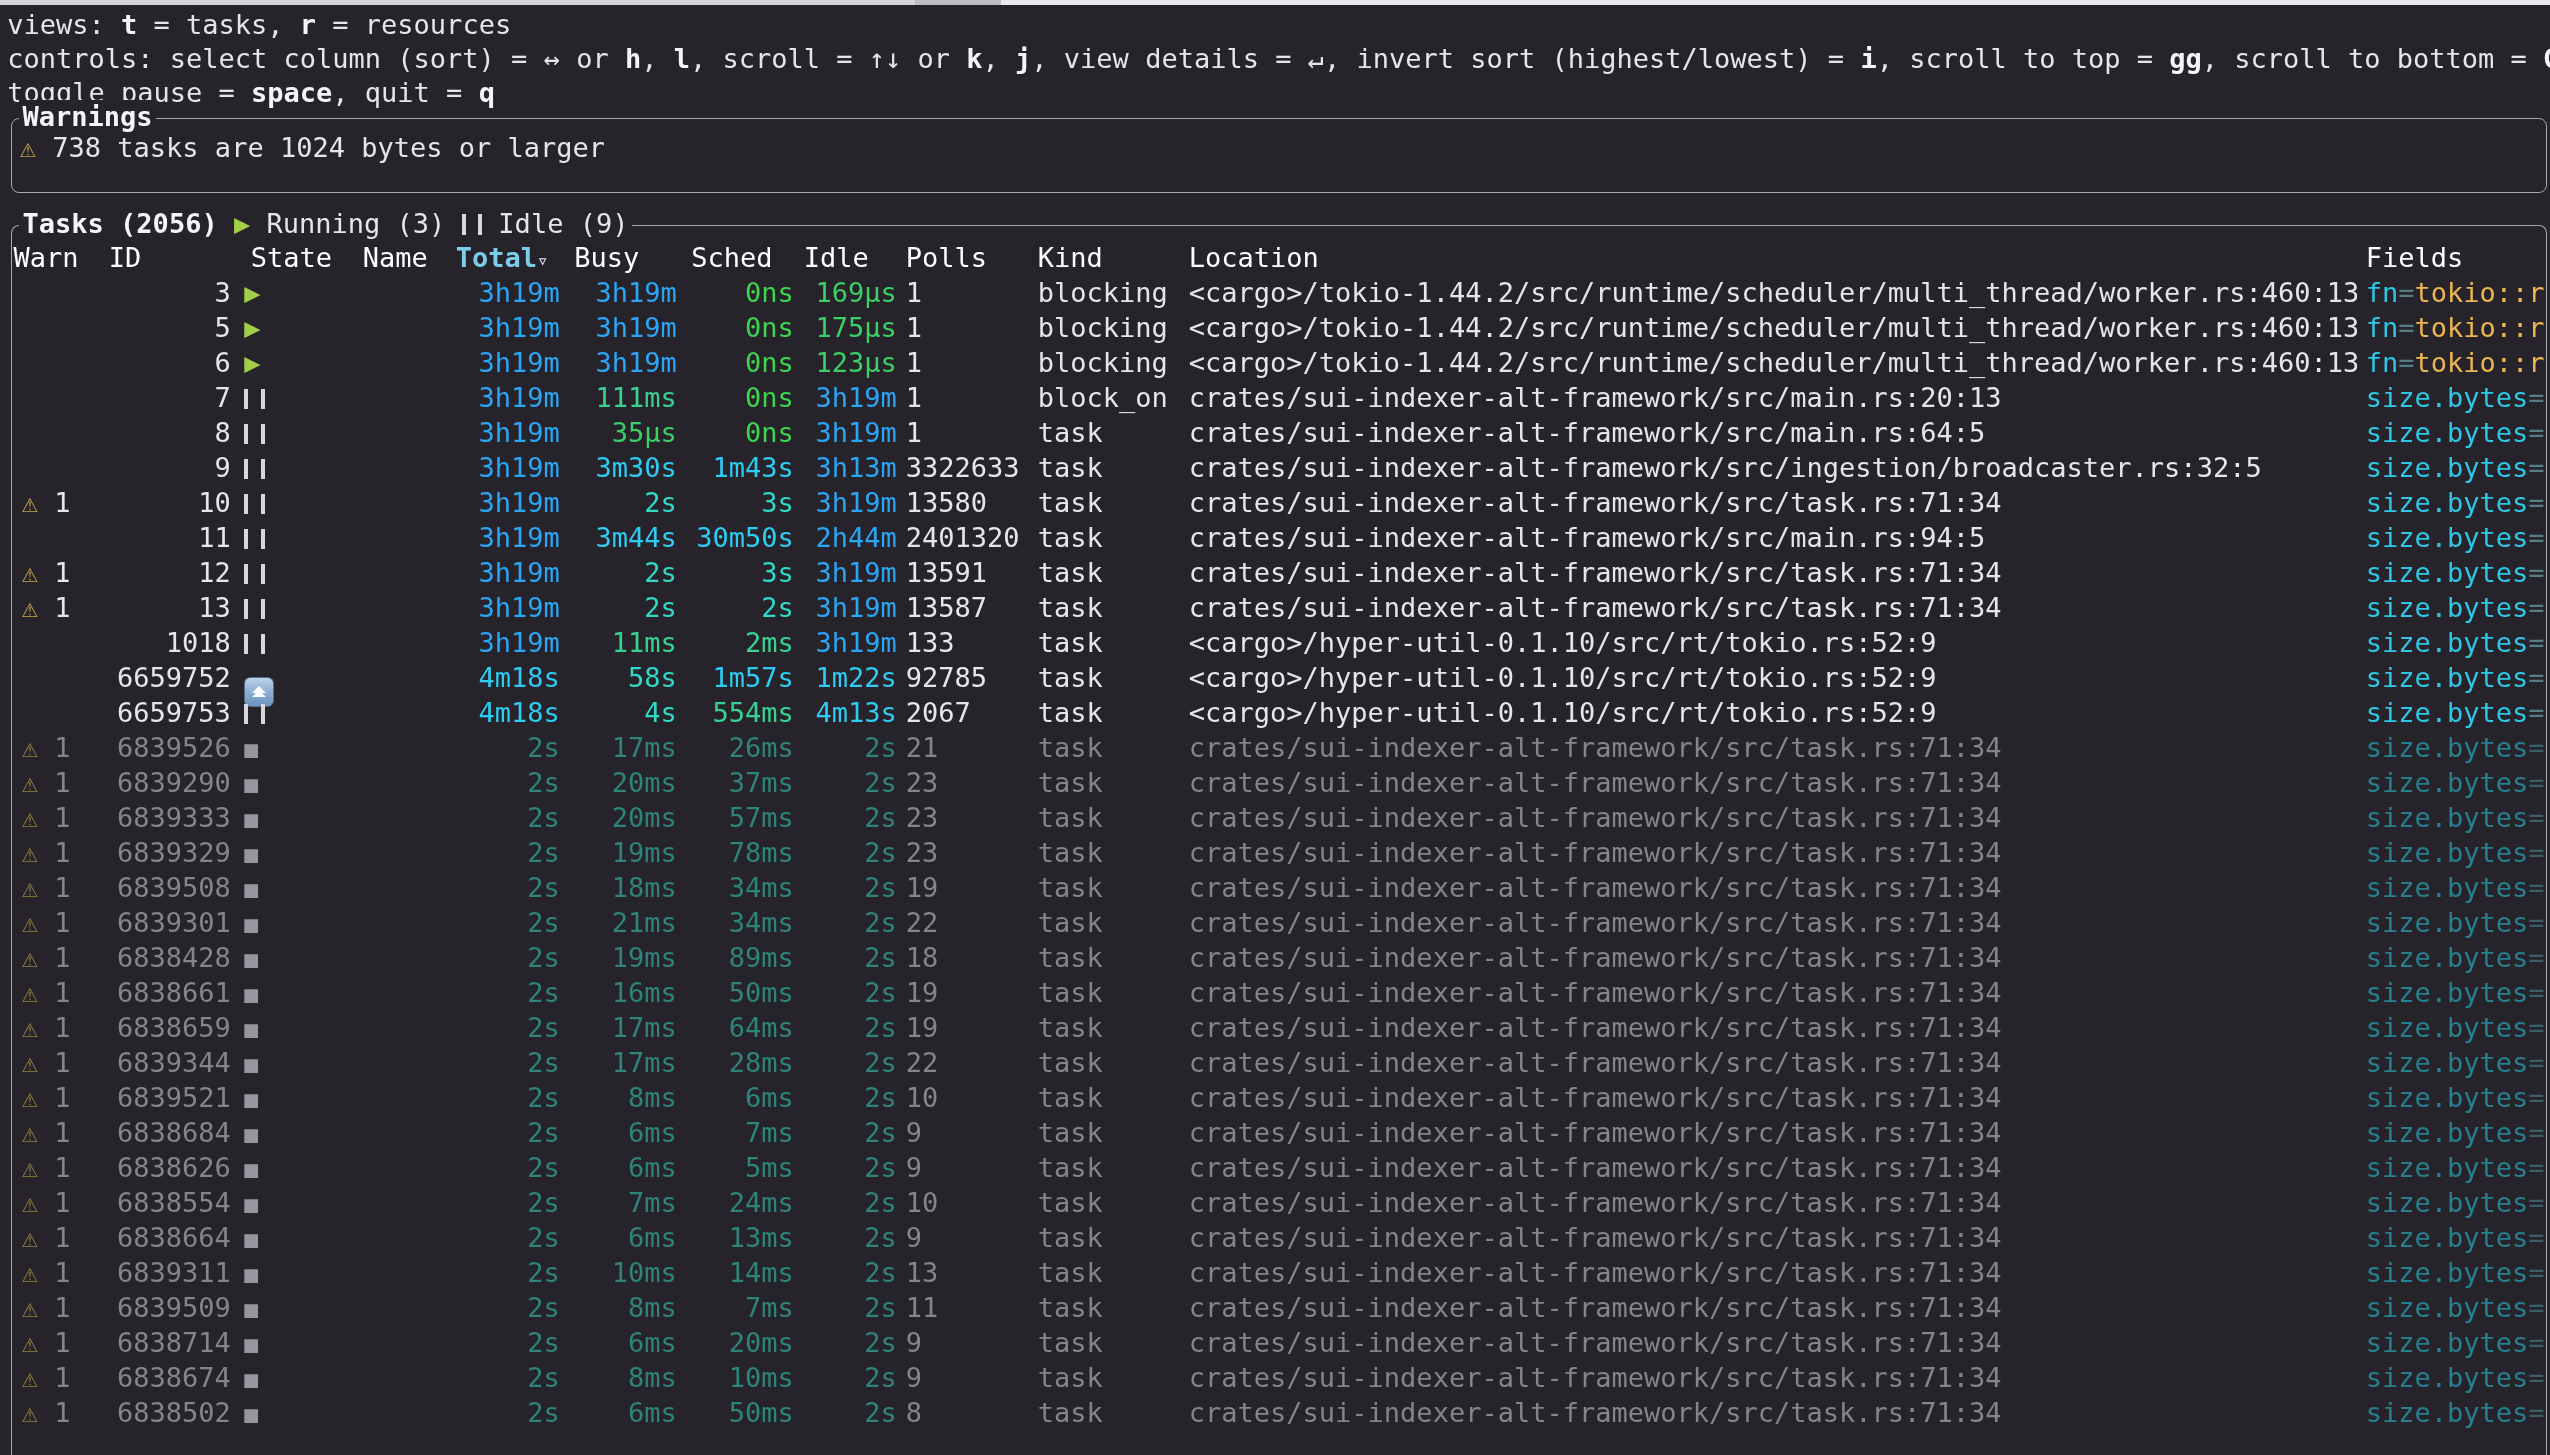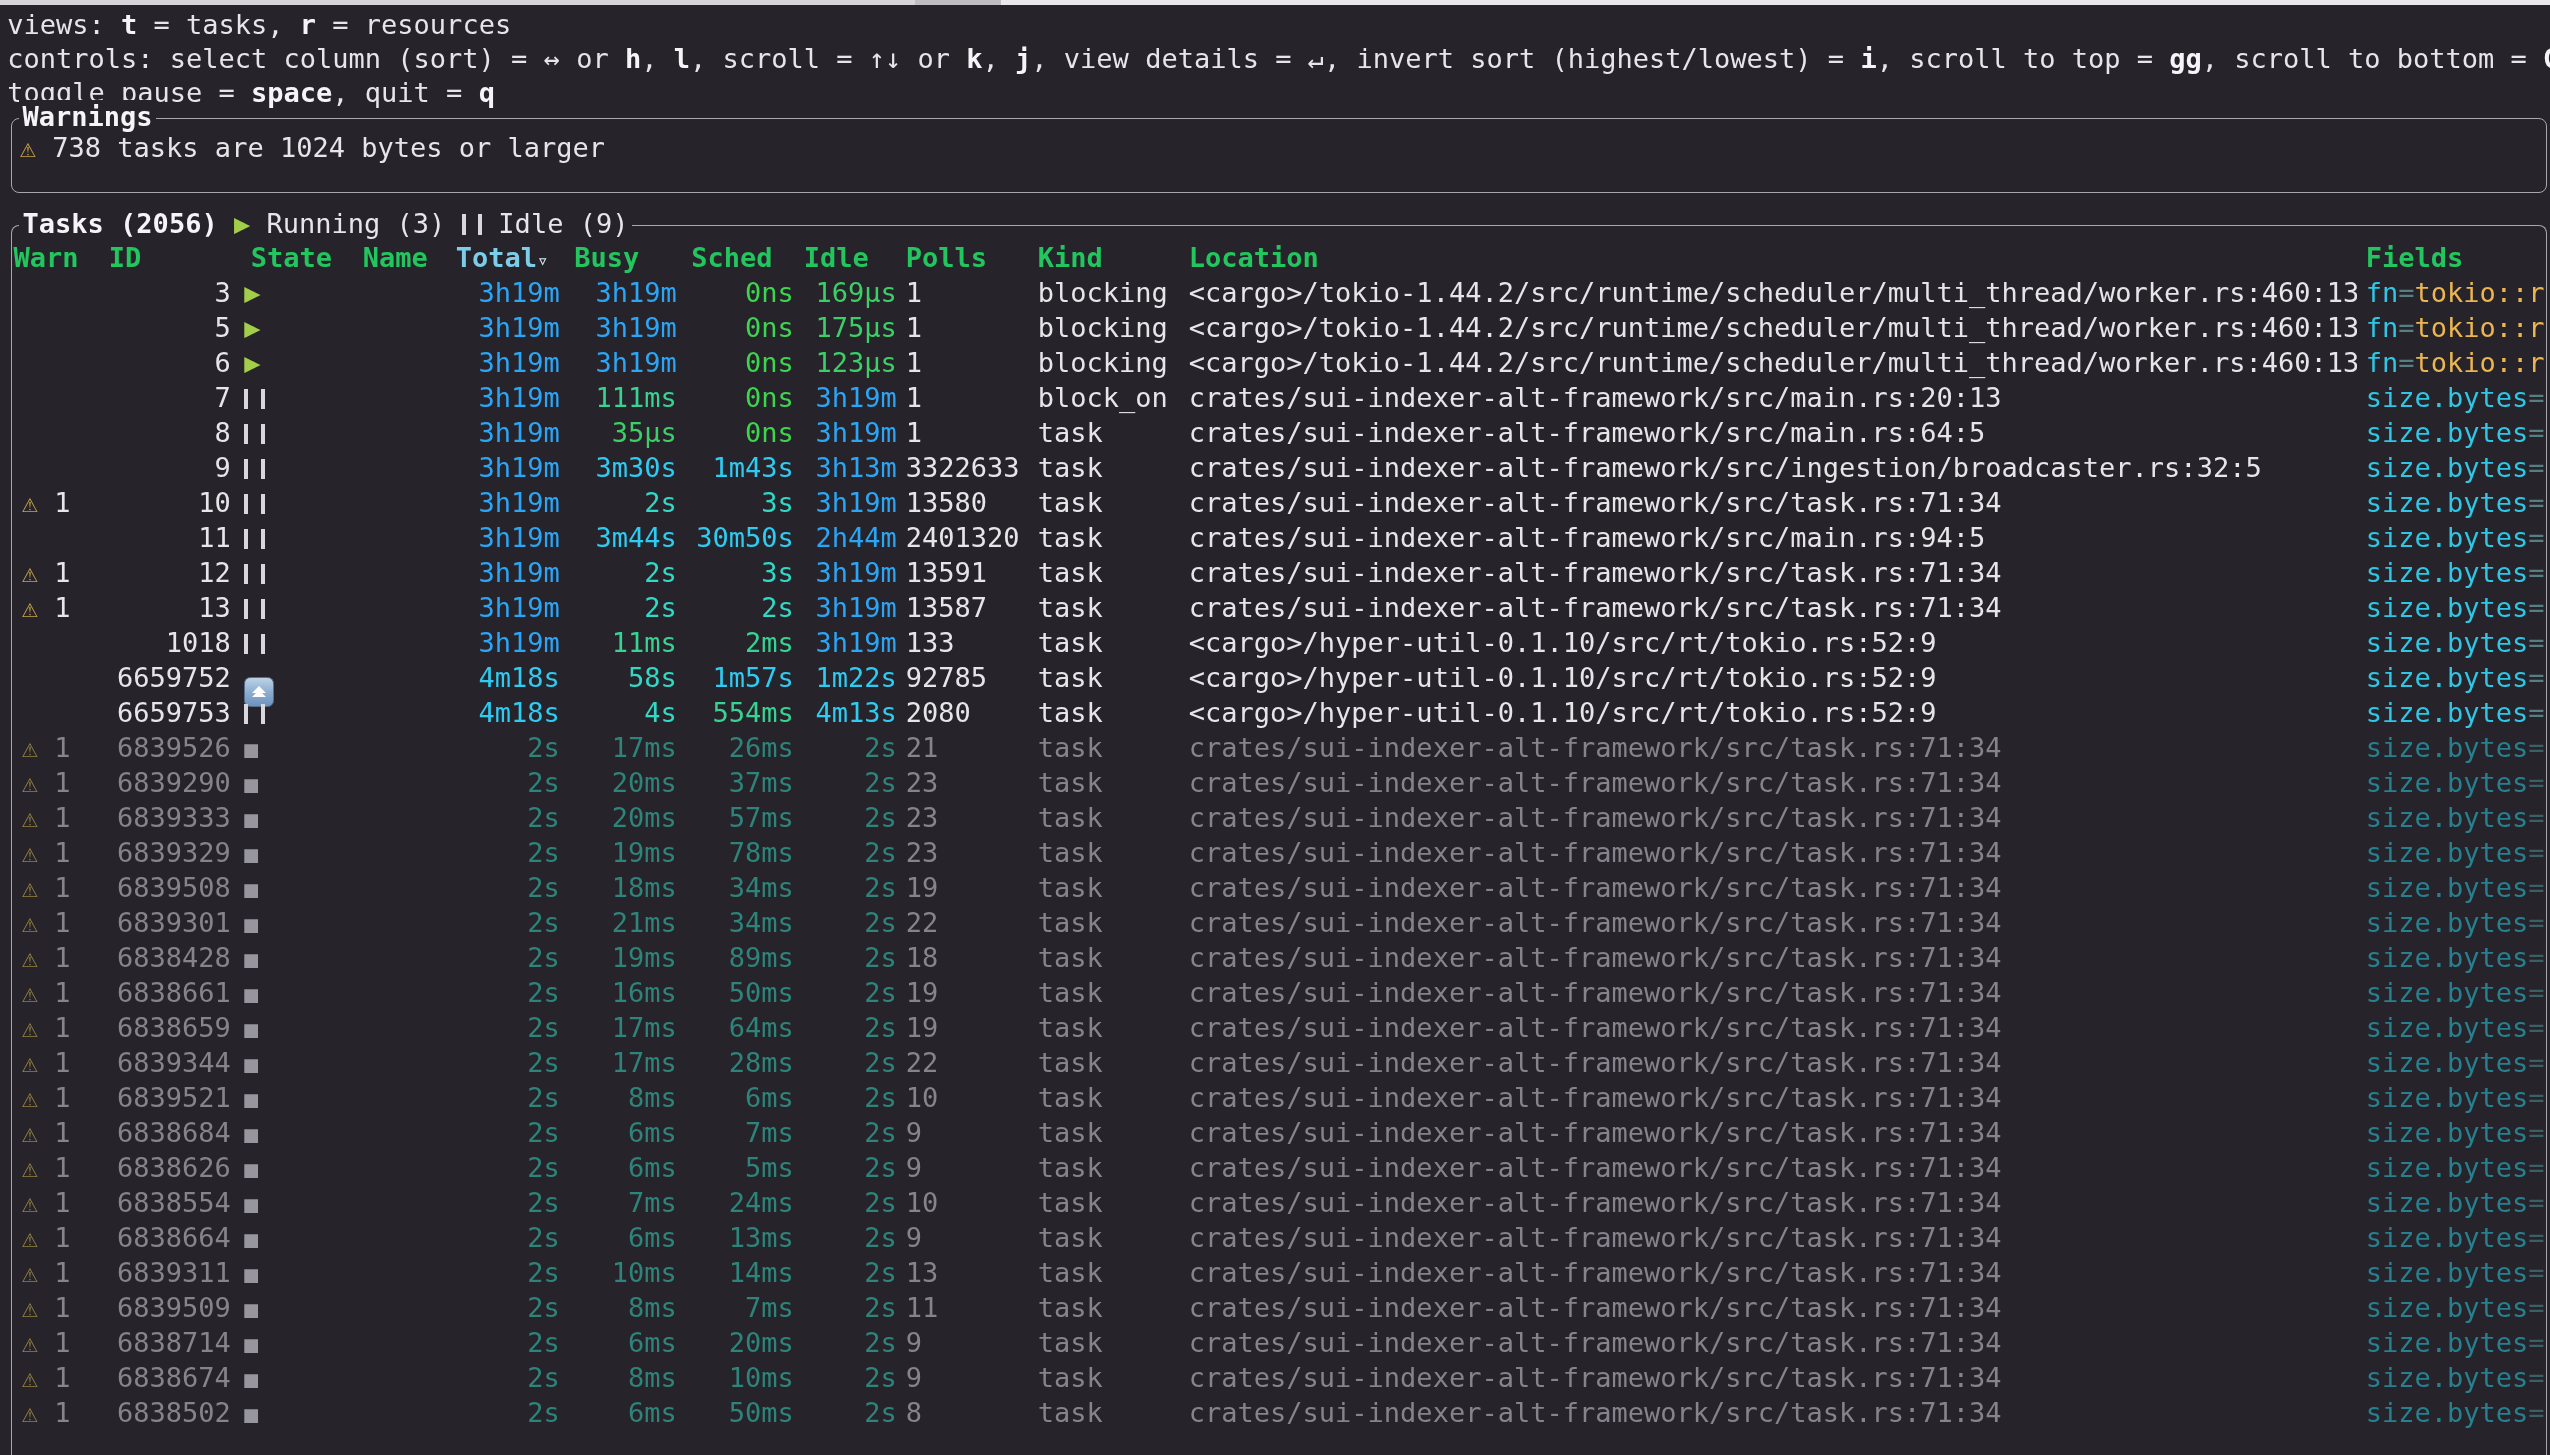--- a/index.html
+++ b/index.html
@@ -41,21 +41,21 @@
   .c-kind{width:151px;padding-left:9px;}
   .c-loc{width:1177px;padding-left:9px;}
   .c-fields{flex:1;padding-left:9px;}
   .hdr .c-warn{padding-left:1.8px;}
   .hdr .c-id{text-align:left;padding-left:16px;}
   .hdr .c-state{padding-left:20px;}
   .hdr .c-total{text-align:left;}
   .hdr .c-busy{text-align:left;padding-left:14.4px;}
   .hdr .c-sched{text-align:left;padding-left:14.4px;}
   .hdr .c-idle{text-align:left;padding-left:10px;}
-  .hlab{color:#22c55e;font-weight:bold;text-align:center;}
+  .hlab{color:#ffffff;font-weight:normal;text-align:center;}
   .hsel{color:#7CCDE8;font-weight:bold;}
   .sortind{color:#D6ECF6;font-size:19px;}
   .row .c-warn{padding-left:10px;}
   .du-h{color:#2BA6F7;}
   .du-m{color:#2ECBF2;}
   .du-s{color:#2FD9C6;}
   .du-ms{color:#36D392;}
   .du-us{color:#3AD066;}
   .du-ns{color:#3DD44F;text-align:center;}
   .f-key{color:#2EC7E6;font-weight:normal;}
@@ -284,21 +284,21 @@
         </div>
         <div class="row">
           <div class="cell c-warn"></div>
           <div class="cell c-id">6659753</div>
           <div class="cell c-state"><span class="pbars"></span></div>
           <div class="cell c-name"></div>
           <div class="cell c-total"><span class="du-m">4m18s</span></div>
           <div class="cell c-busy"><span class="du-s">4s</span></div>
           <div class="cell c-sched"><span class="du-ms">554ms</span></div>
           <div class="cell c-idle"><span class="du-m">4m13s</span></div>
-          <div class="cell c-polls">2080</div>
+          <div class="cell c-polls">2067</div>
           <div class="cell c-kind">task</div>
           <div class="cell c-loc">&lt;cargo&gt;/hyper-util-0.1.10/src/rt/tokio.rs:52:9</div>
           <div class="cell c-fields"><span class="f-key">size.bytes</span><span class="f-eq">=</span></div>
         </div>
         <div class="row dim">
           <div class="cell c-warn"><span class="warnic">⚠</span><span class="warnnum"> 1</span></div>
           <div class="cell c-id">6839526</div>
           <div class="cell c-state"><span class="cdone">■</span></div>
           <div class="cell c-name"></div>
           <div class="cell c-total"><span class="du-s">2s</span></div>

